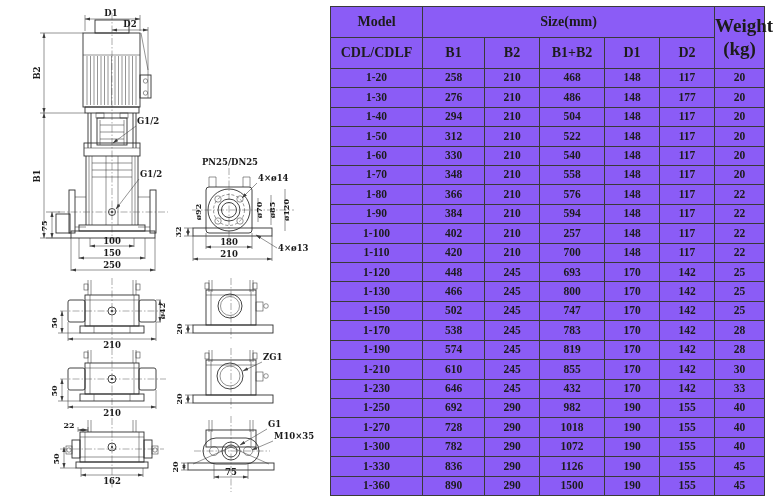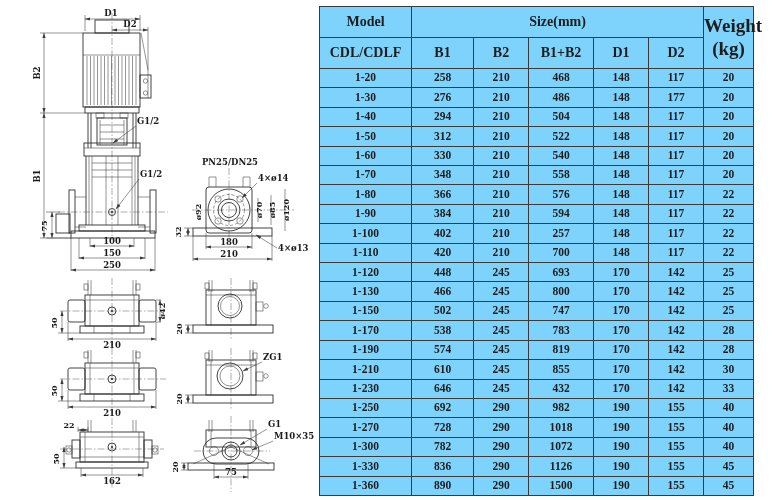--- a/index.html
+++ b/index.html
@@ -9,22 +9,22 @@
   
   .ln{fill:none;stroke:#2f2f2f;stroke-width:0.9;}
   .tn{fill:none;stroke:#3c3c3c;stroke-width:0.55;}
   .cl{fill:none;stroke:#5a5a5a;stroke-width:0.5;stroke-dasharray:7 2 1.5 2;}
   .dim{fill:none;stroke:#3c3c3c;stroke-width:0.55;marker-start:url(#arw);marker-end:url(#arw);}
   .ldr{fill:none;stroke:#3c3c3c;stroke-width:0.55;marker-end:url(#arw);}
   .bc{stroke-dasharray:3 2;}
   svg.drawing text{font-family:"DejaVu Serif",serif;font-size:8.5px;font-weight:700;fill:#1b1b1b;}
   svg.drawing text.sm{font-size:8px;}
   
-  table.dims{position:absolute;left:319px;top:6px;width:434px;height:490px;
-    border-collapse:collapse;table-layout:fixed;background:#7dd3fc;
+  table.dims{position:absolute;left:330px;top:6px;width:434px;height:490px;
+    border-collapse:collapse;table-layout:fixed;background:#8b5cf6;
     color:#1c1c1c;font-weight:700;border:1.5px solid #222;}
   table.dims th,table.dims td{border:1px solid #3a3a3a;text-align:center;vertical-align:middle;padding:0;}
   table.dims thead tr{height:31px;}
   table.dims thead th{font-size:14px;}
   table.dims thead th.weight{font-size:19px;line-height:1.2;}
   table.dims tbody td{font-size:11.5px;line-height:1;}
 </style>
 </head>
 <body>
 

